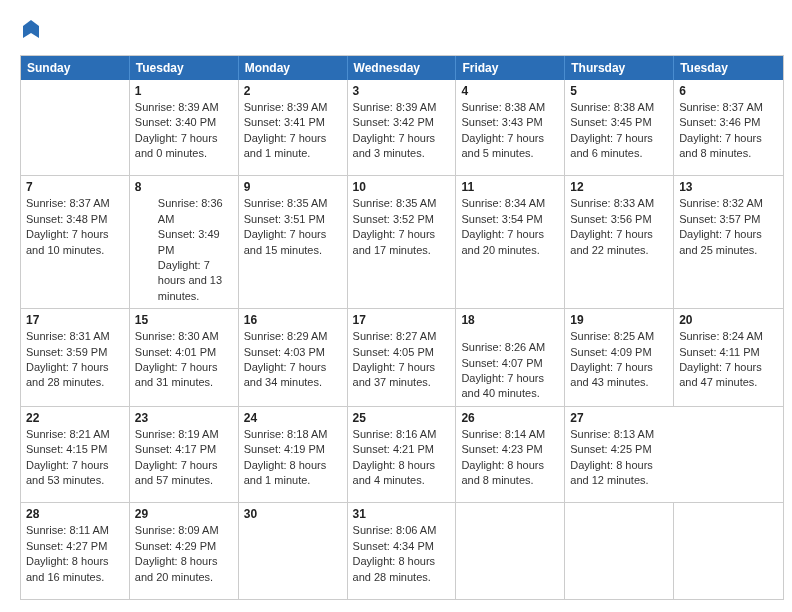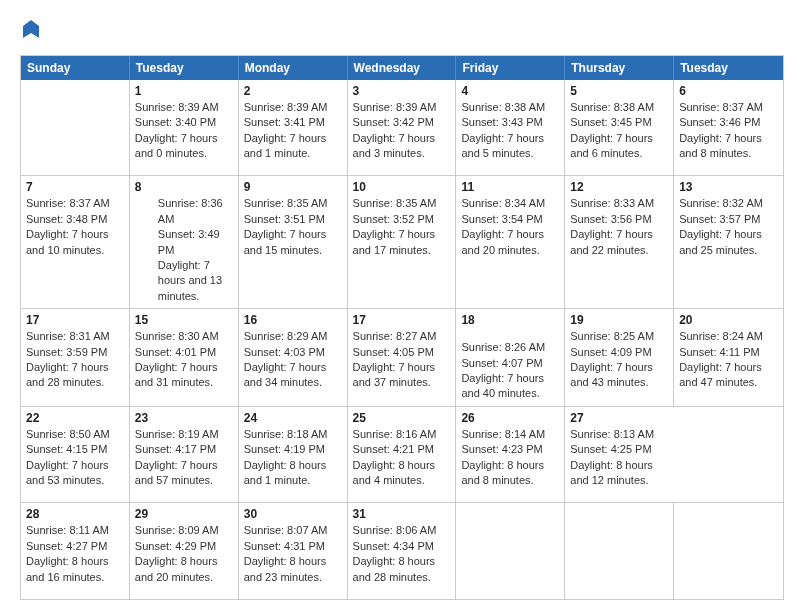--- a/index.html
+++ b/index.html
@@ -267,21 +267,21 @@
           <div class="cal-cell">
             <div class="day-num">20</div>
             <div class="cell-info" style="white-space: pre-line;">Sunrise: 8:24 AM
 Sunset: 4:11 PM
 Daylight: 7 hours and 47 minutes.</div>
           </div>
         </div>
         <div class="cal-row">
           <div class="cal-cell">
             <div class="day-num">22</div>
-            <div class="cell-info" style="white-space: pre-line;">Sunrise: 8:50 AM
+            <div class="cell-info" style="white-space: pre-line;">Sunrise: 8:21 AM
 Sunset: 4:15 PM
 Daylight: 7 hours and 53 minutes.</div>
           </div>
           <div class="cal-cell">
             <div class="day-num">23</div>
             <div class="cell-info" style="white-space: pre-line;">Sunrise: 8:19 AM
 Sunset: 4:17 PM
 Daylight: 7 hours and 57 minutes.</div>
           </div>
           <div class="cal-cell">
@@ -317,23 +317,20 @@
 Daylight: 8 hours and 16 minutes.</div>
           </div>
           <div class="cal-cell">
             <div class="day-num">29</div>
             <div class="cell-info" style="white-space: pre-line;">Sunrise: 8:09 AM
 Sunset: 4:29 PM
 Daylight: 8 hours and 20 minutes.</div>
           </div>
           <div class="cal-cell">
             <div class="day-num">30</div>
-            <div class="cell-info" style="white-space: pre-line;">Sunrise: 8:07 AM
-Sunset: 4:31 PM
-Daylight: 8 hours and 23 minutes.</div>
           </div>
           <div class="cal-cell">
             <div class="day-num">31</div>
             <div class="cell-info" style="white-space: pre-line;">Sunrise: 8:06 AM
 Sunset: 4:34 PM
 Daylight: 8 hours and 28 minutes.</div>
           </div>
           <div class="cal-cell empty"></div>
           <div class="cal-cell empty"></div>
           <div class="cal-cell empty"></div>

